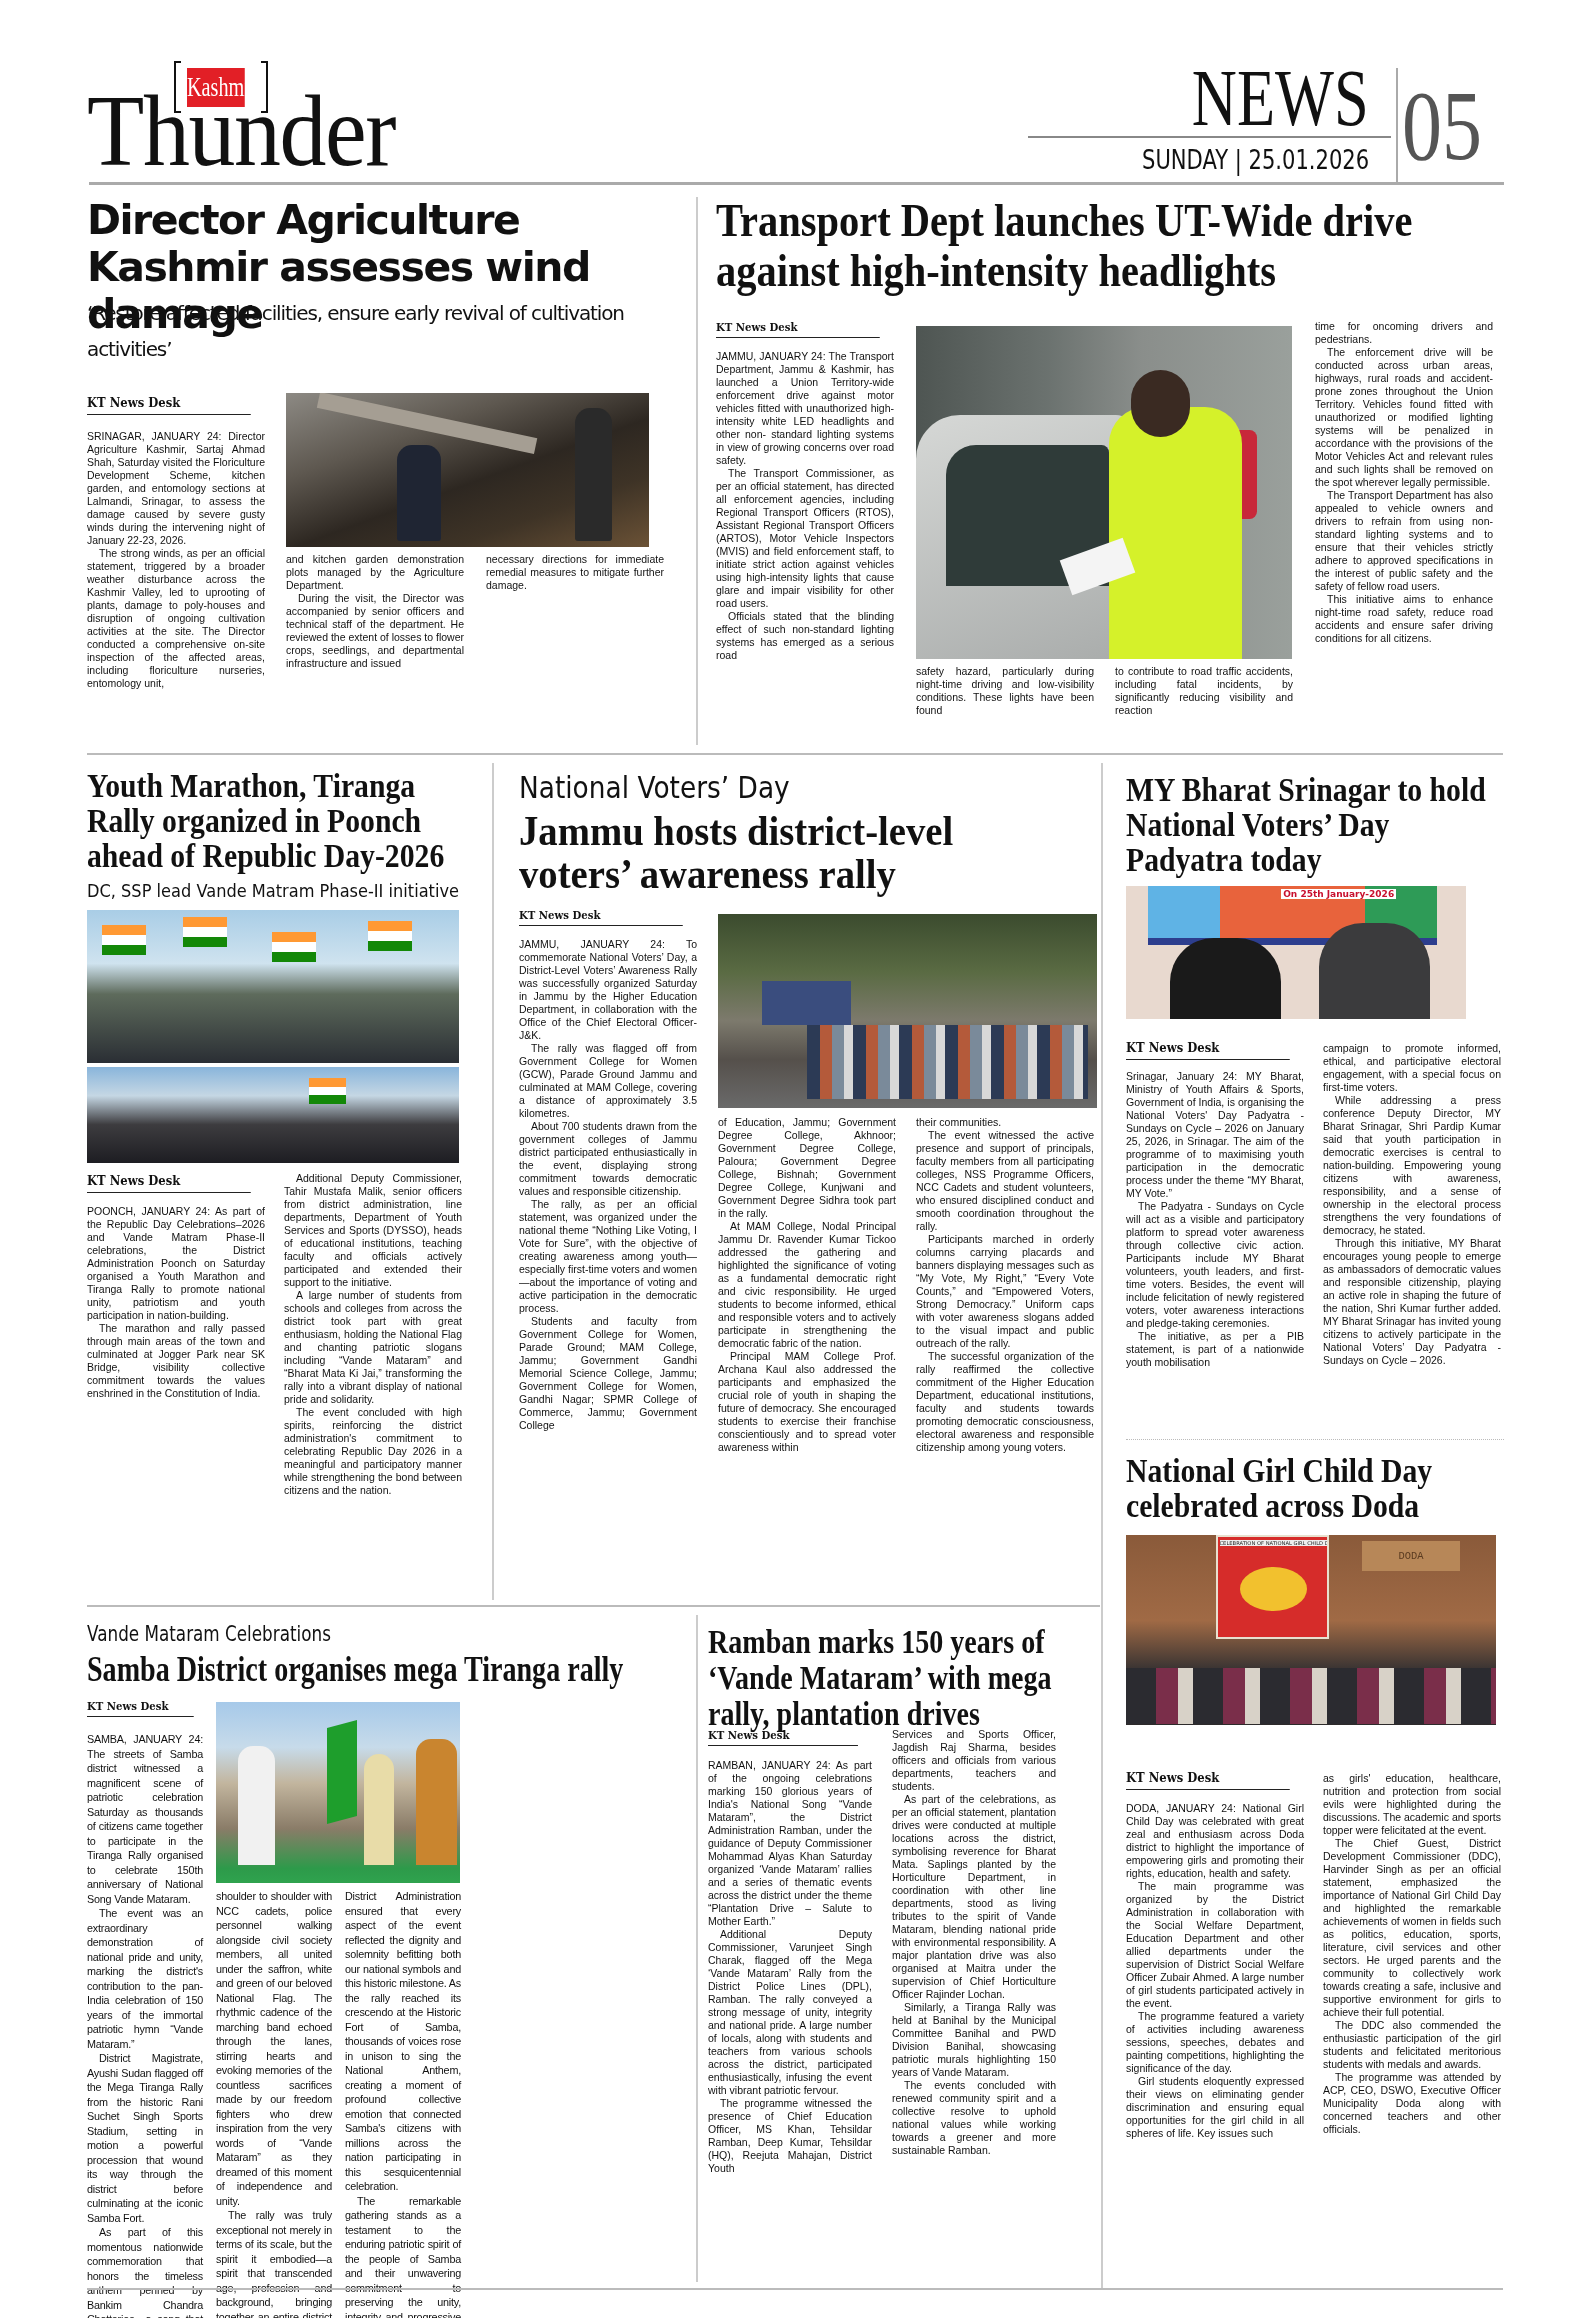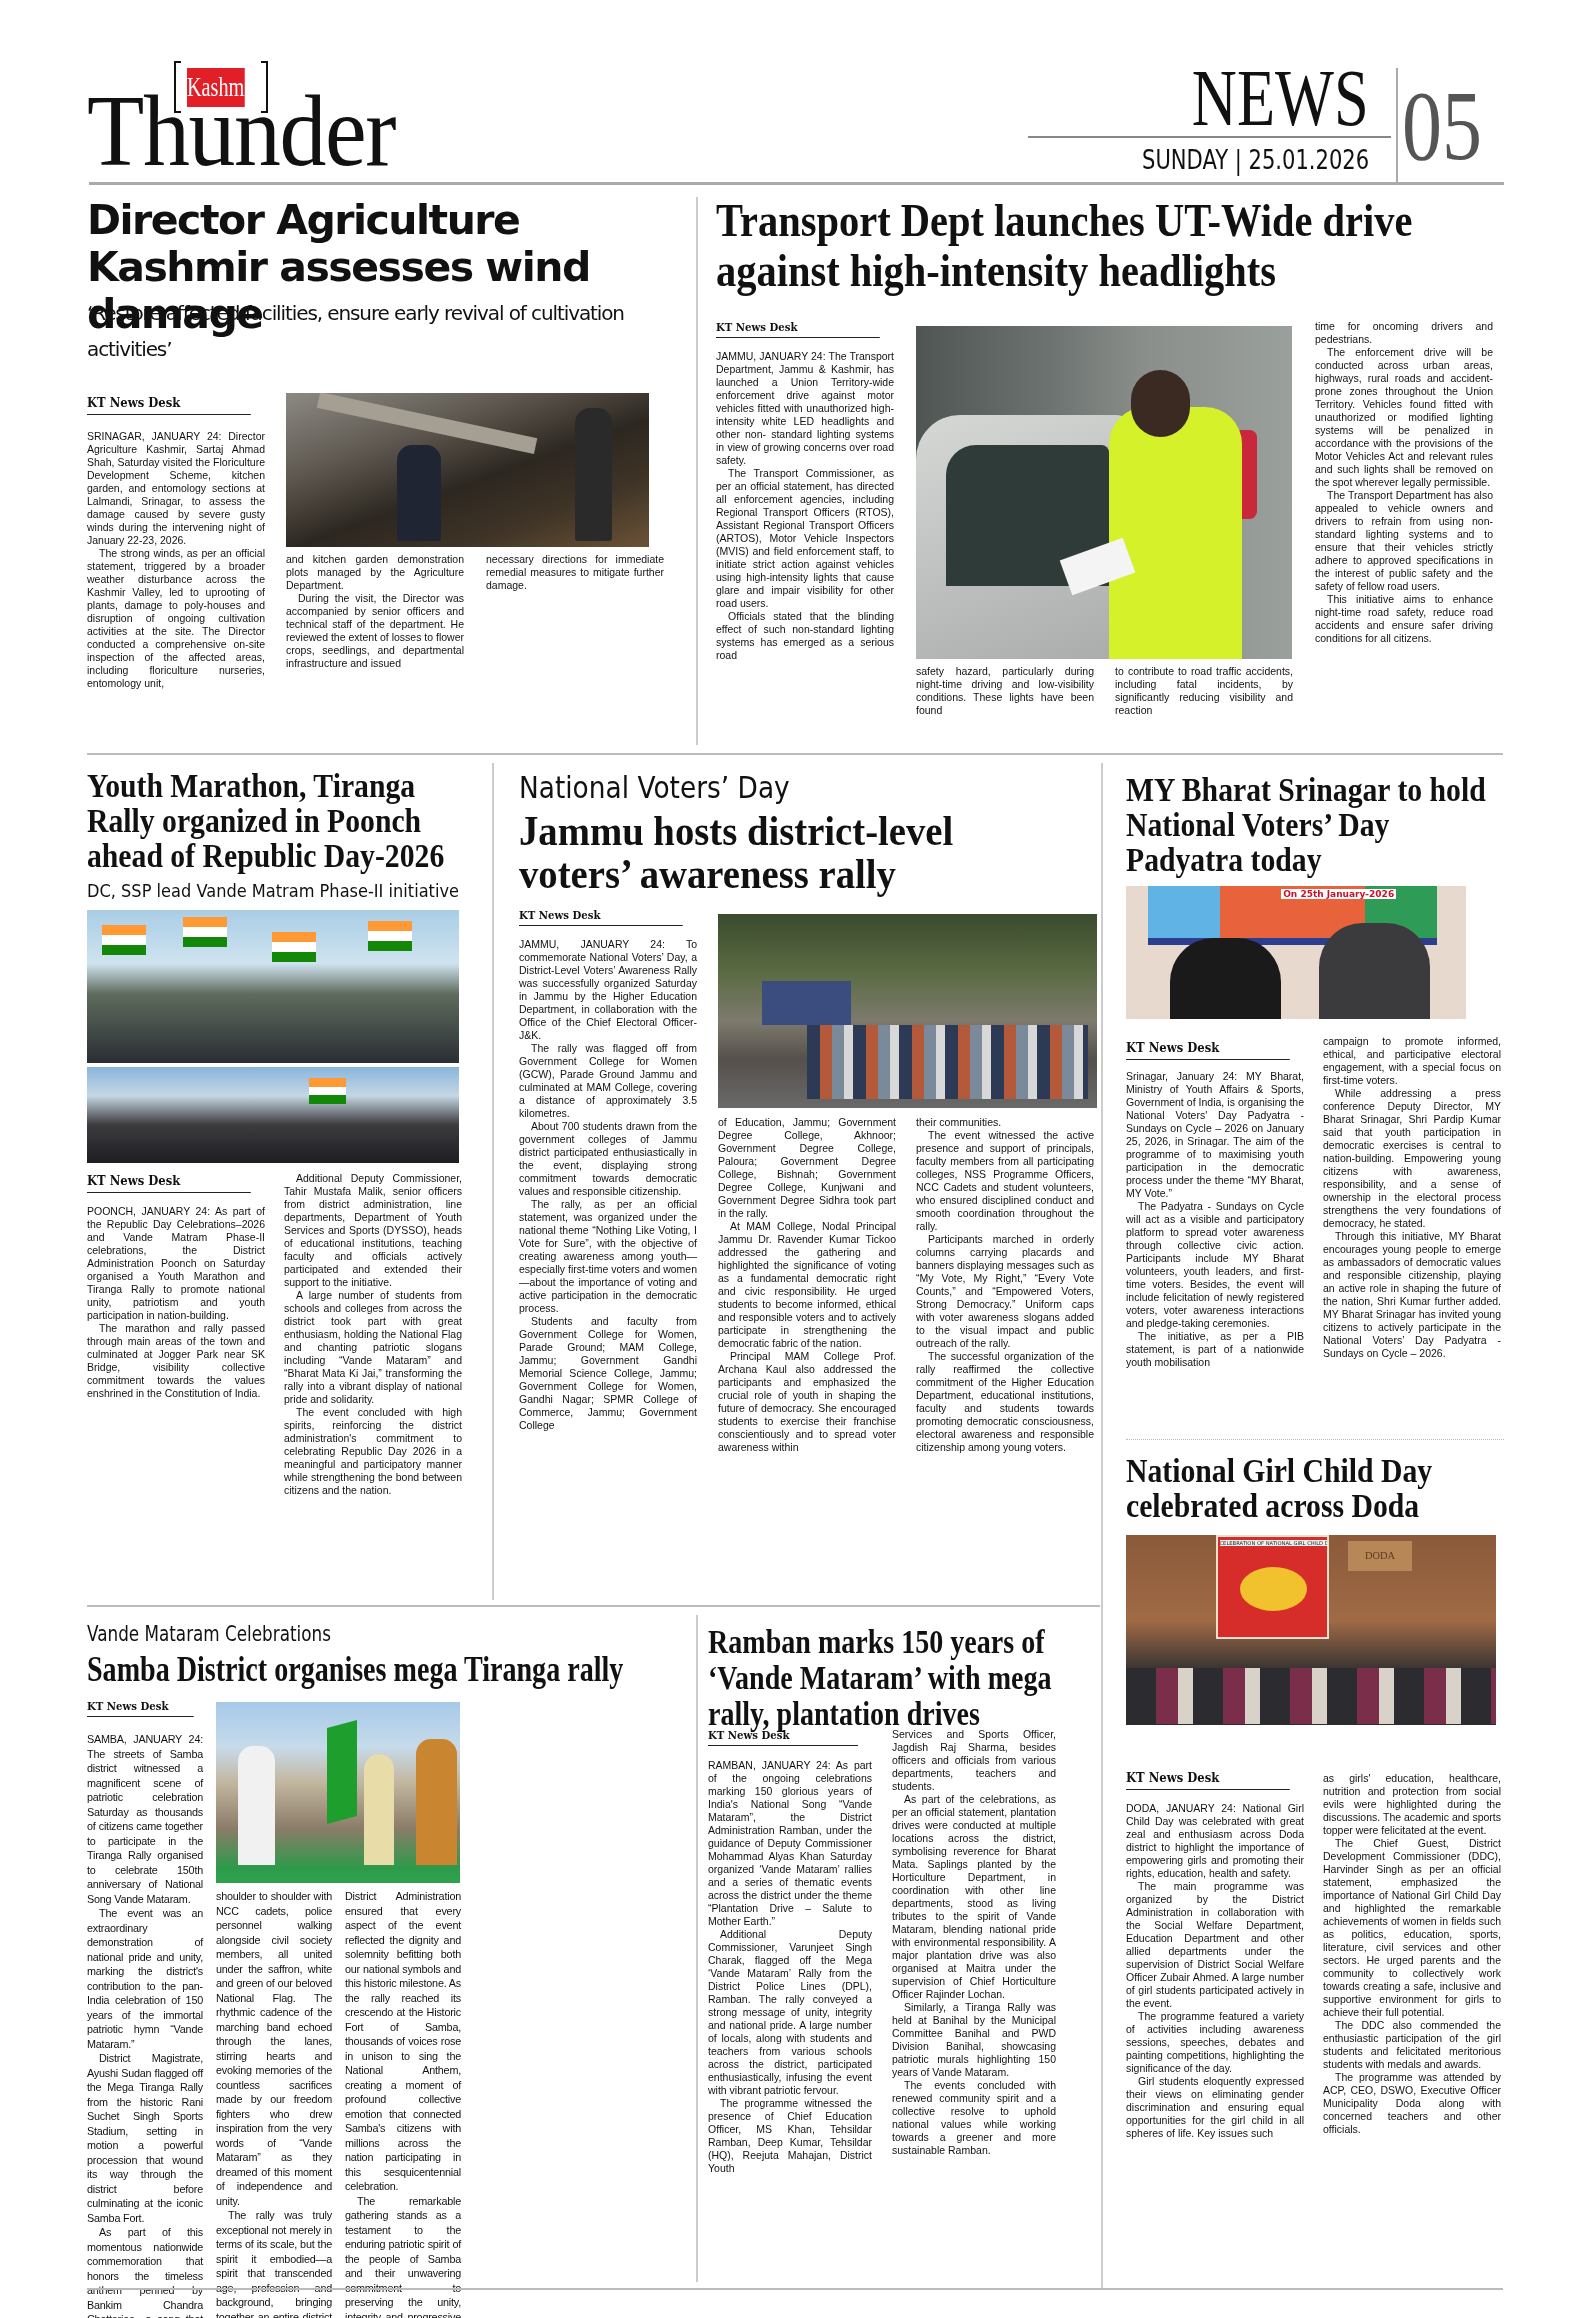--- a/index.html
+++ b/index.html
@@ -168,37 +168,37 @@
     </div>
     <div style="position:absolute;left:44px;top:52px;width:111px;height:81px;background:#1a1a1a;border-radius:44px 44px 0 0"></div>
     <div style="position:absolute;left:193px;top:37px;width:111px;height:96px;background:#3b3b3d;border-radius:44px 44px 0 0"></div>
   </div>
   <div class="byline abs" style="left:0;top:276px;width:178px">KT News Desk</div>
   <div class="abs body" style="left:0;top:307px;width:178px">
     <p class="first">Srinagar, January 24: MY Bharat, Ministry of Youth Affairs &amp; Sports, Government of India, is organising the National Voters' Day Padyatra - Sundays on Cycle – 2026 on January 25, 2026, in Srinagar. The aim of the programme of to maximising youth participation in the democratic process under the theme “MY Bharat, MY Vote.”</p>
     <p>The Padyatra - Sundays on Cycle will act as a visible and participatory platform to spread voter awareness through collective civic action. Participants include MY Bharat volunteers, youth leaders, and first-time voters. Besides, the event will include felicitation of newly registered voters, voter awareness interactions and pledge-taking ceremonies.</p>
     <p>The initiative, as per a PIB statement, is part of a nationwide youth mobilisation</p>
   </div>
-  <div class="abs body" style="left:197px;top:272px;width:178px">
+  <div class="abs body" style="left:197px;top:279px;width:178px">
     <p class="first">campaign to promote informed, ethical, and participative electoral engagement, with a special focus on first-time voters.</p>
     <p>While addressing a press conference Deputy Director, MY Bharat Srinagar, Shri Pardip Kumar said that youth participation in democratic exercises is central to nation-building. Empowering young citizens with awareness, responsibility, and a sense of ownership in the electoral process strengthens the very foundations of democracy, he stated.</p>
     <p>Through this initiative, MY Bharat encourages young people to emerge as ambassadors of democratic values and responsible citizenship, playing an active role in shaping the future of the nation, Shri Kumar further added. MY Bharat Srinagar has invited young citizens to actively participate in the National Voters’ Day Padyatra - Sundays on Cycle – 2026.</p>
   </div>
 </div>
 
 <div class="abs dotrule" style="left:1126px;top:1439px;width:378px"></div>
 
 <div class="abs" style="left:1126px;top:1448px;width:378px;height:837px">
   <h1 class="hl-serif abs" style="left:0;top:6px;width:415px;font-size:33px;line-height:35px;transform:scaleX(.9);transform-origin:left">National Girl Child Day celebrated across Doda</h1>
   <div class="abs photo" style="left:0;top:87px;width:370px;height:190px;background:linear-gradient(180deg,#8a5a3a 0%,#a06a45 45%,#3c3533 70%,#2d2a2a 100%)">
     <div style="position:absolute;left:90px;top:0;width:113px;height:104px;background:#d62c2a;border:2.2px solid #e8e1d0">
       <div style="position:absolute;left:1.5px;top:3px;width:107px;font-family:'DejaVu Sans',sans-serif;font-size:5.2px;color:#222;background:#eee;text-align:center;white-space:nowrap;overflow:hidden">CELEBRATION OF NATIONAL GIRL CHILD DAY</div>
       <div style="position:absolute;left:22px;top:30px;width:67px;height:44px;background:#f2c12e;border-radius:50%"></div>
     </div>
-    <div style="position:absolute;left:222px;top:6px;width:64px;height:30px;background:#b78758;color:#5a3b20;font-family:Liberation Serif, serif;font-size:10.4px;text-align:center;line-height:30px">DODA</div>
+    <div style="position:absolute;left:236px;top:6px;width:98px;height:30px;background:#b78758;color:#5a3b20;font-family:Liberation Mono, monospace;font-size:10.4px;text-align:center;line-height:30px">DODA</div>
     <div style="position:absolute;left:0;top:133px;width:370px;height:56px;background:repeating-linear-gradient(90deg,#2b2b30 0 30px,#7a2e4a 30px 52px,#d8d2c8 52px 67px)"></div>
   </div>
   <div class="byline abs" style="left:0;top:321px;width:178px">KT News Desk</div>
   <div class="abs body" style="left:0;top:354px;width:178px">
     <p class="first">DODA, JANUARY 24: National Girl Child Day was celebrated with great zeal and enthusiasm across Doda district to highlight the importance of empowering girls and promoting their rights, education, health and safety.</p>
     <p>The main programme was organized by the District Administration in collaboration with the Social Welfare Department, Education Department and other allied departments under the supervision of District Social Welfare Officer Zubair Ahmed. A large number of girl students participated actively in the event.</p>
     <p>The programme featured a variety of activities including awareness sessions, speeches, debates and painting competitions, highlighting the significance of the day.</p>
     <p>Girl students eloquently expressed their views on eliminating gender discrimination and ensuring equal opportunities for the girl child in all spheres of life. Key issues such</p>
   </div>
   <div class="abs body" style="left:197px;top:324px;width:178px">

